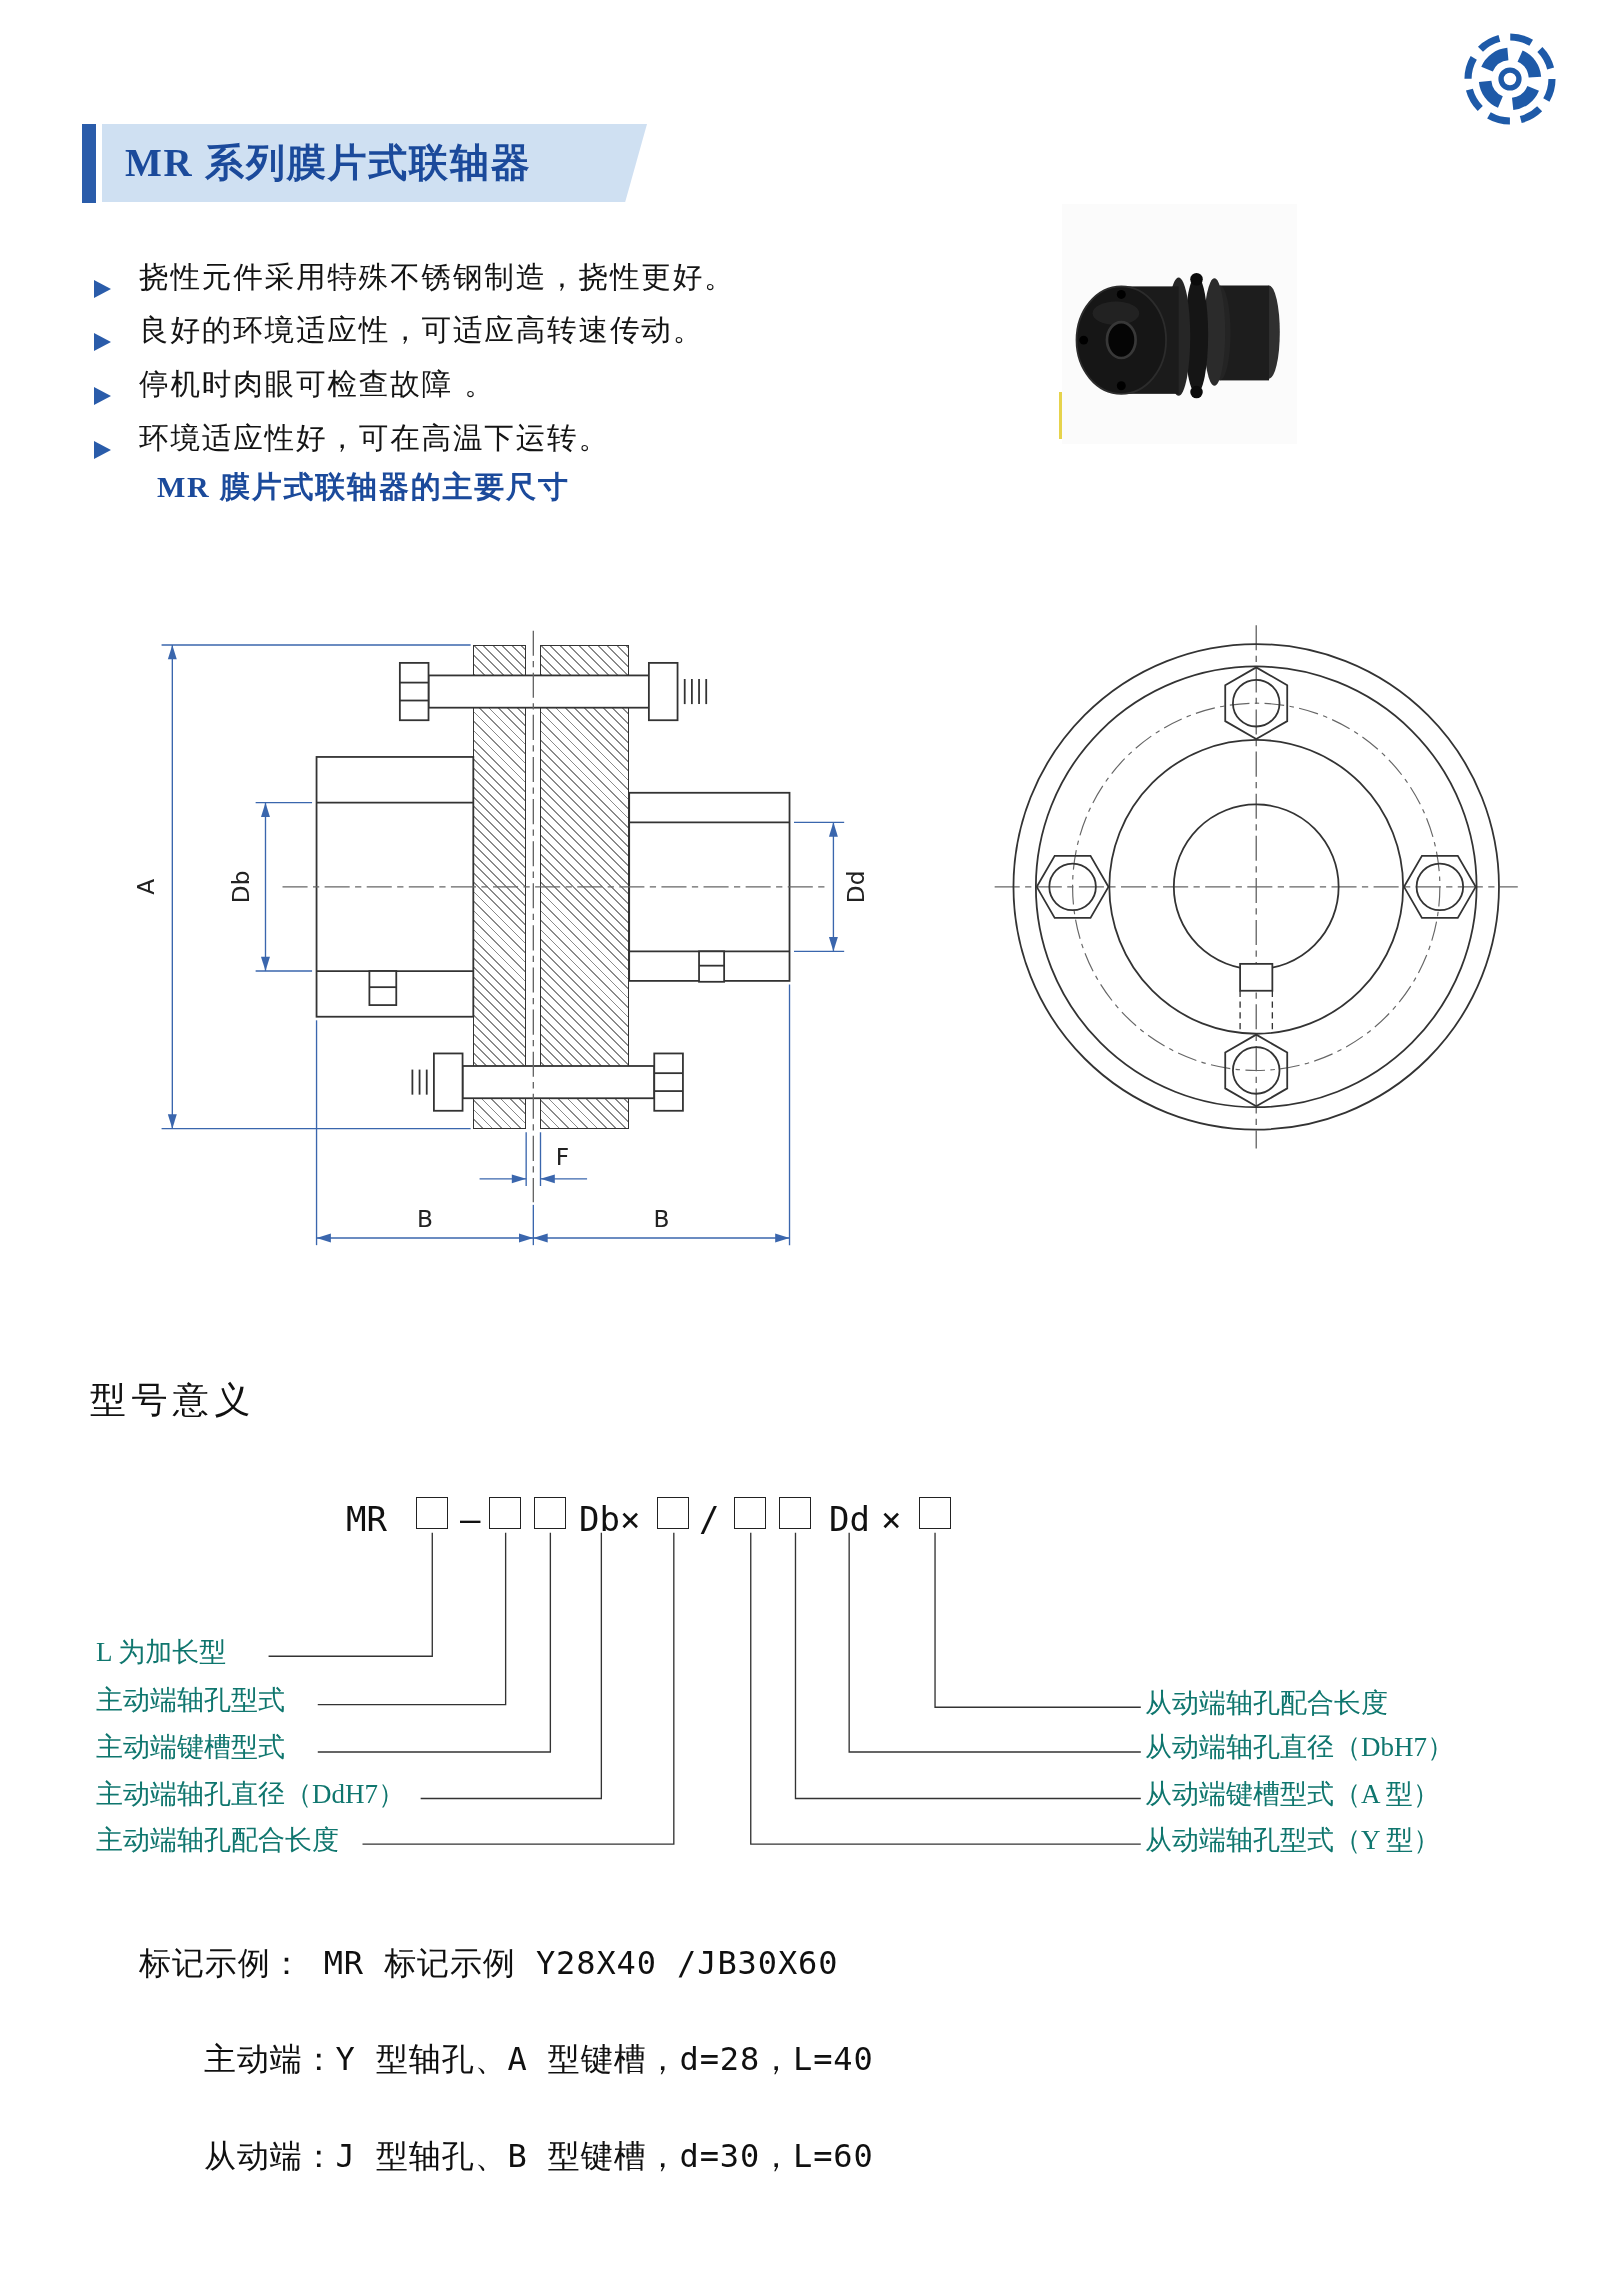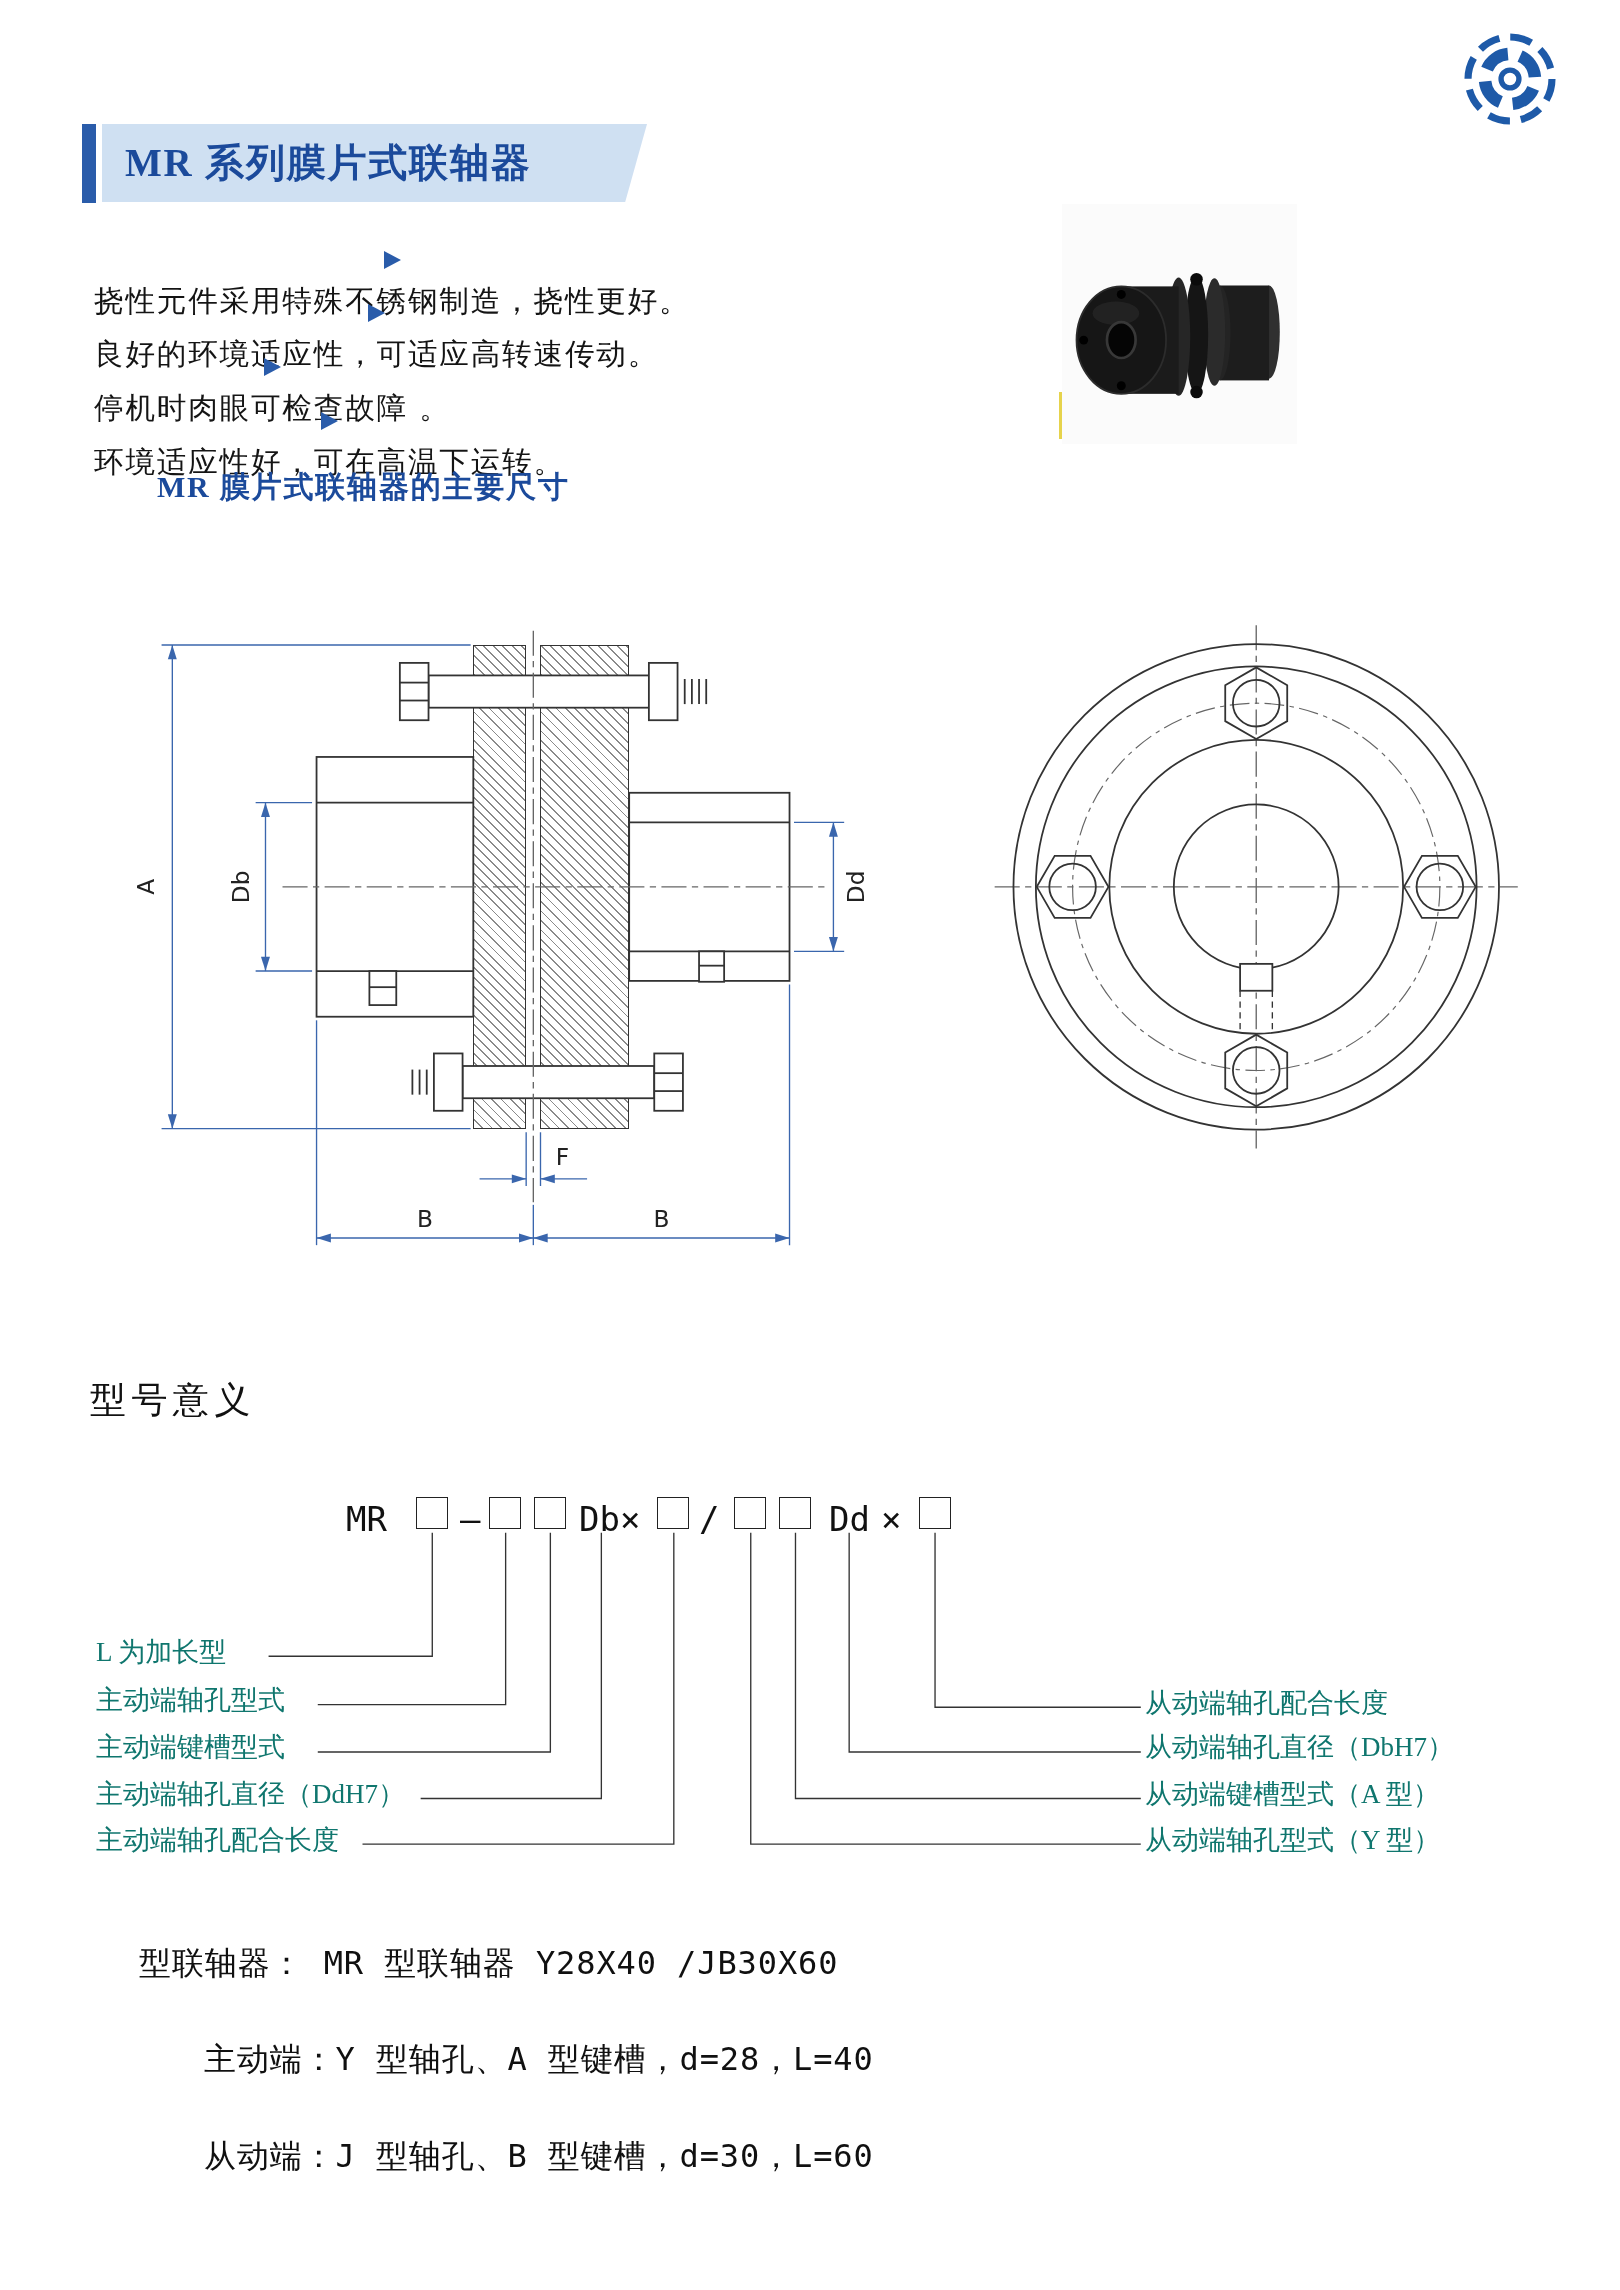--- a/index.html
+++ b/index.html
@@ -9,21 +9,21 @@
 
   
   .title-accent{left:82px;top:124px;width:14.3px;height:79px;background:#2a5caa;}
   .title-block{left:102px;top:124px;width:545px;height:78px;background:#cfe0f2;
                clip-path:polygon(0 0,100% 0,96% 100%,0 100%);
                display:flex;align-items:center;padding-left:23px;box-sizing:border-box;}
   .title-text{font-family:"Liberation Serif","DejaVu Serif",serif;font-weight:bold;
               font-size:39px;color:#1b4a9b;letter-spacing:1.8px;white-space:nowrap;}
 
   
-  .feature-row{left:94px;height:47px;display:flex;align-items:center;gap:12px;flex-direction:column;}
+  .feature-row{left:94px;height:47px;display:flex;align-items:flex-end;gap:28px;}
   .tri{width:0;height:0;border-top:9.9px solid transparent;border-bottom:9.9px solid transparent;
        border-left:17px solid #2a5caa;}
   .ftext{font-size:29.6px;color:#141414;letter-spacing:1.8px;white-space:nowrap;}
 
   .subtitle{left:157px;top:467px;font-family:"Liberation Serif","DejaVu Serif",serif;
             font-weight:bold;font-size:30px;color:#1b4a9b;letter-spacing:1.8px;}
 
   
   .photo{left:1062px;top:204px;width:235px;height:240px;background:#fbfbfb;}
   .photo-edge{left:1059px;top:392px;width:4.5px;height:47px;background:#e6d34c;}
@@ -254,18 +254,18 @@
   <div class="llabel" style="top:1682px">主动端轴孔型式</div>
   <div class="llabel" style="top:1729px">主动端键槽型式</div>
   <div class="llabel" style="top:1776px">主动端轴孔直径（DdH7）</div>
   <div class="llabel" style="top:1822px">主动端轴孔配合长度</div>
 
   <div class="rlabel" style="top:1685px">从动端轴孔配合长度</div>
   <div class="rlabel" style="top:1729px">从动端轴孔直径（DbH7）</div>
   <div class="rlabel" style="top:1776px">从动端键槽型式（A 型）</div>
   <div class="rlabel" style="top:1822px">从动端轴孔型式（Y 型）</div>
 
-  <div class="example" style="left:139px;top:1942px">型联轴器：  MR 型联轴器 Y28X40 /JB30X60</div>
+  <div class="example" style="left:139px;top:1942px">标记示例：  MR 标记示例 Y28X40 /JB30X60</div>
   <div class="example" style="left:204px;top:2038px">主动端：Y 型轴孔、A 型键槽，d=28，L=40</div>
   <div class="example" style="left:204px;top:2135px">从动端：J 型轴孔、B 型键槽，d=30，L=60</div>
 
 </div>
 
 
 </body></html>

